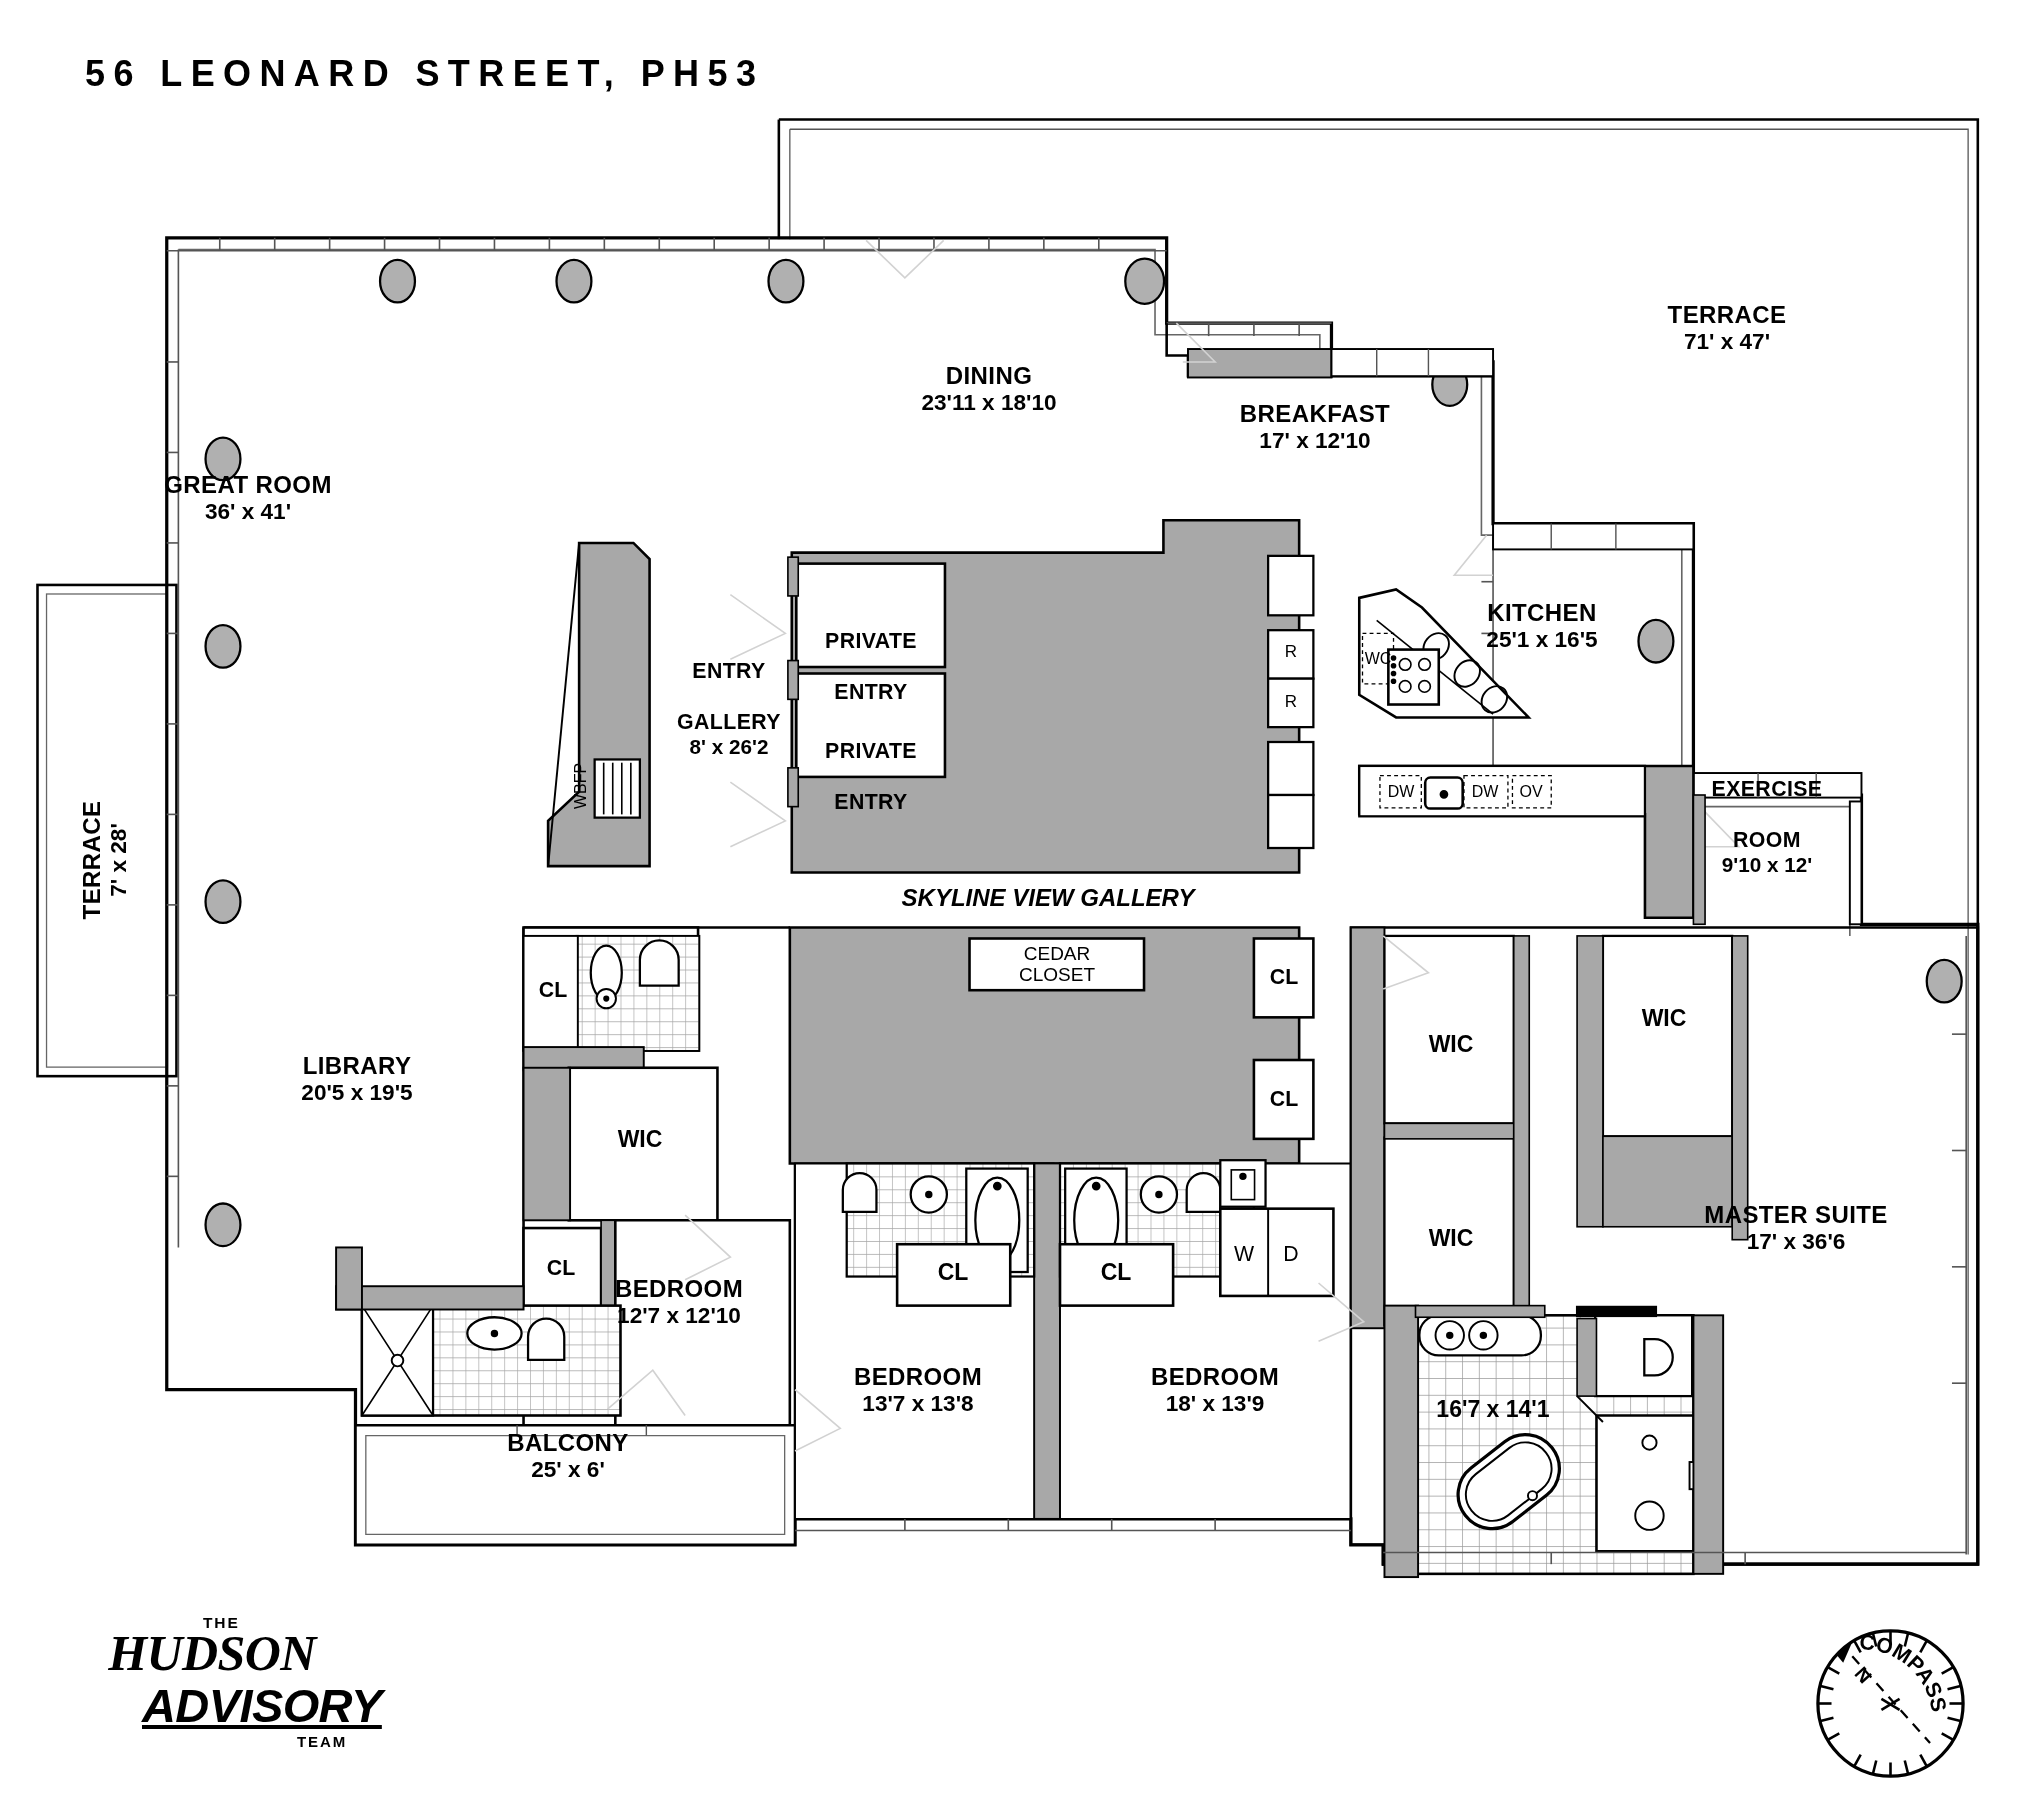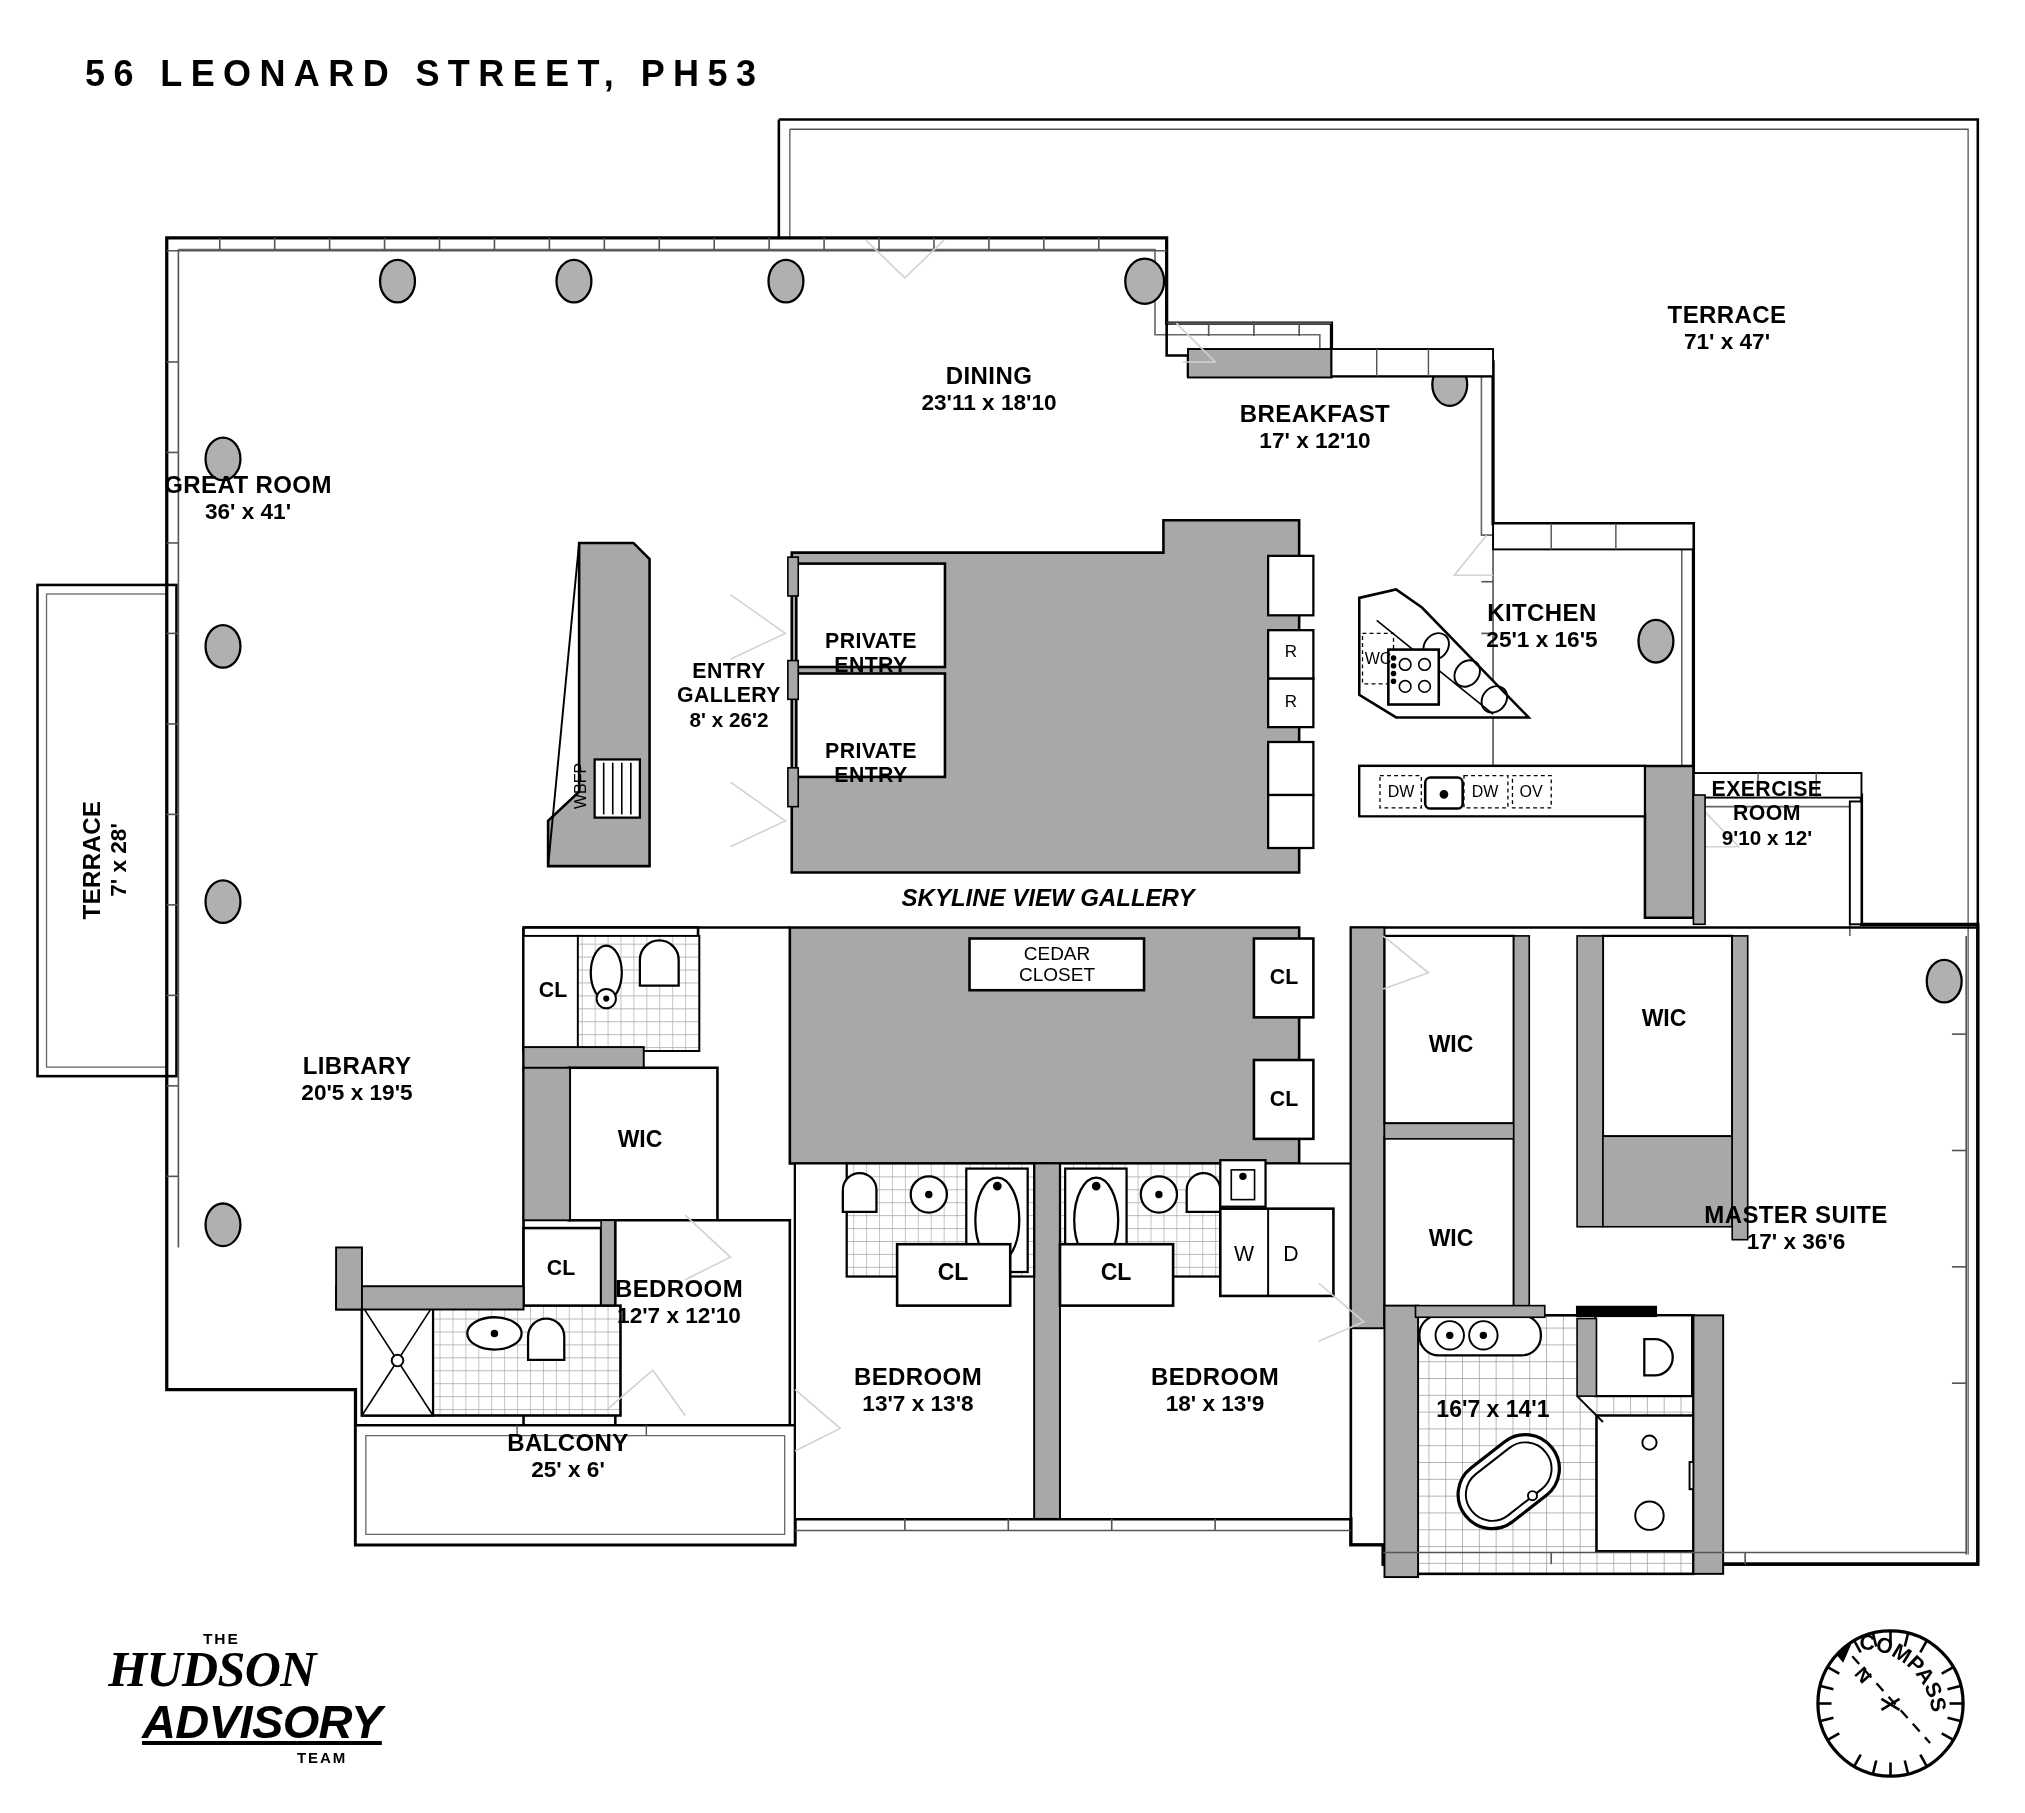--- a/index.html
+++ b/index.html
@@ -8,27 +8,27 @@
 
   #plan-title{position:absolute;left:85px;top:53px;font-size:36px;font-weight:bold;
               letter-spacing:8.4px;white-space:nowrap;}
 
   #floorplan{position:absolute;left:0;top:0;width:2025px;height:1813px;}
 
   .lbl{position:absolute;text-align:center;font-weight:bold;line-height:1.12;
        white-space:nowrap;pointer-events:none;}
   .lbl .nm{display:block;font-size:24px;letter-spacing:0.4px;}
   .lbl .dim{display:block;font-size:22.6px;font-weight:bold;}
-  .lbl.sm .nm{font-size:21.3px;}
+  .lbl.sm .nm{font-size:21.3px;margin-top:27px;}
   .lbl.sm .dim{font-size:20.7px;}
   .tiny{position:absolute;font-size:17.5px;font-weight:bold;text-align:center;white-space:nowrap;}
   .tiny.reg{font-weight:normal;font-size:17px;}
   .rot90{transform:translate(-50%,-50%) rotate(-90deg);}
 
-  #logo{position:absolute;left:103px;top:1610px;width:271px;height:149px;margin-top:16px;}
+  #logo{position:absolute;left:103px;top:1610px;width:271px;height:149px;}
   #logo .the{position:absolute;left:100px;top:3.9px;font-size:15.5px;letter-spacing:1.9px;font-weight:bold;}
   #logo .hud{position:absolute;left:5.2px;top:14.2px;font-size:50px;font-style:italic;font-weight:bold;
              letter-spacing:-0.6px;font-family:Liberation Serif, serif;}
   #logo .adv{position:absolute;left:39px;top:68px;font-size:47px;font-style:italic;font-weight:bold;letter-spacing:-0.6px;text-decoration:underline;}
   #logo .team{position:absolute;left:194px;top:123px;font-size:15px;letter-spacing:1.9px;font-weight:bold;}
 
   #compass{position:absolute;left:1803px;top:1616px;width:175px;height:175px;}
 </style>
 </head>
 <body>

